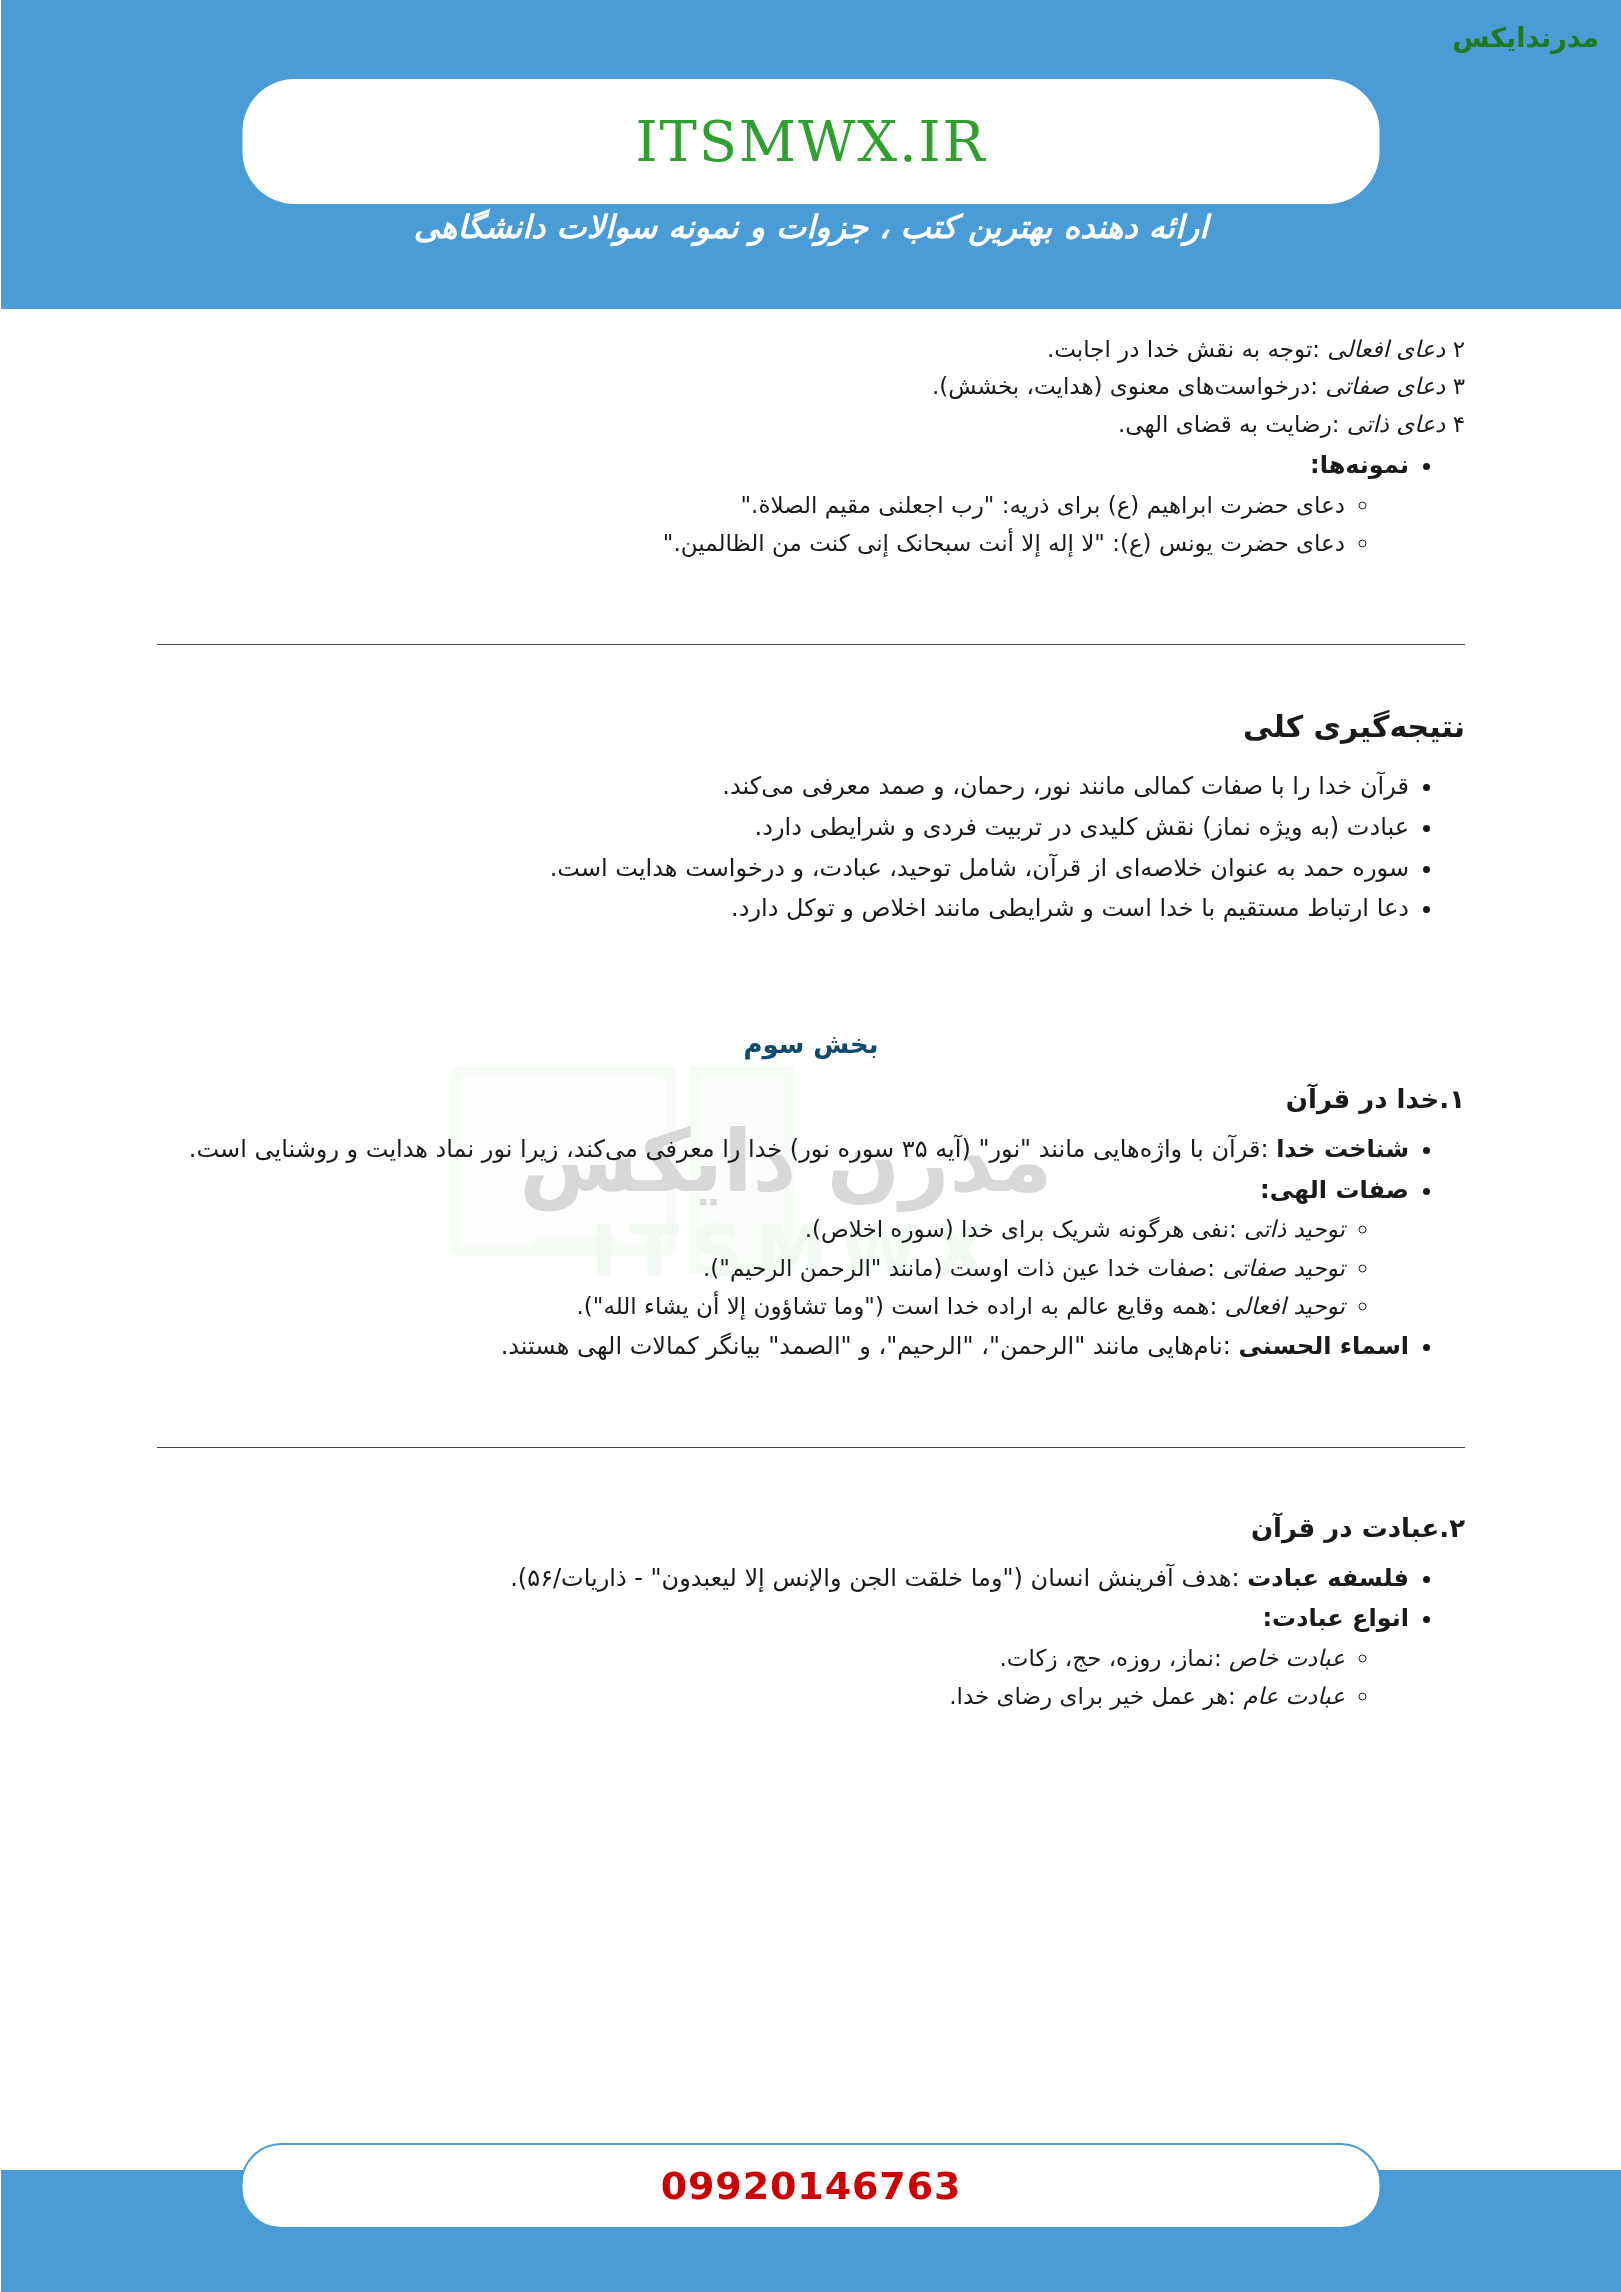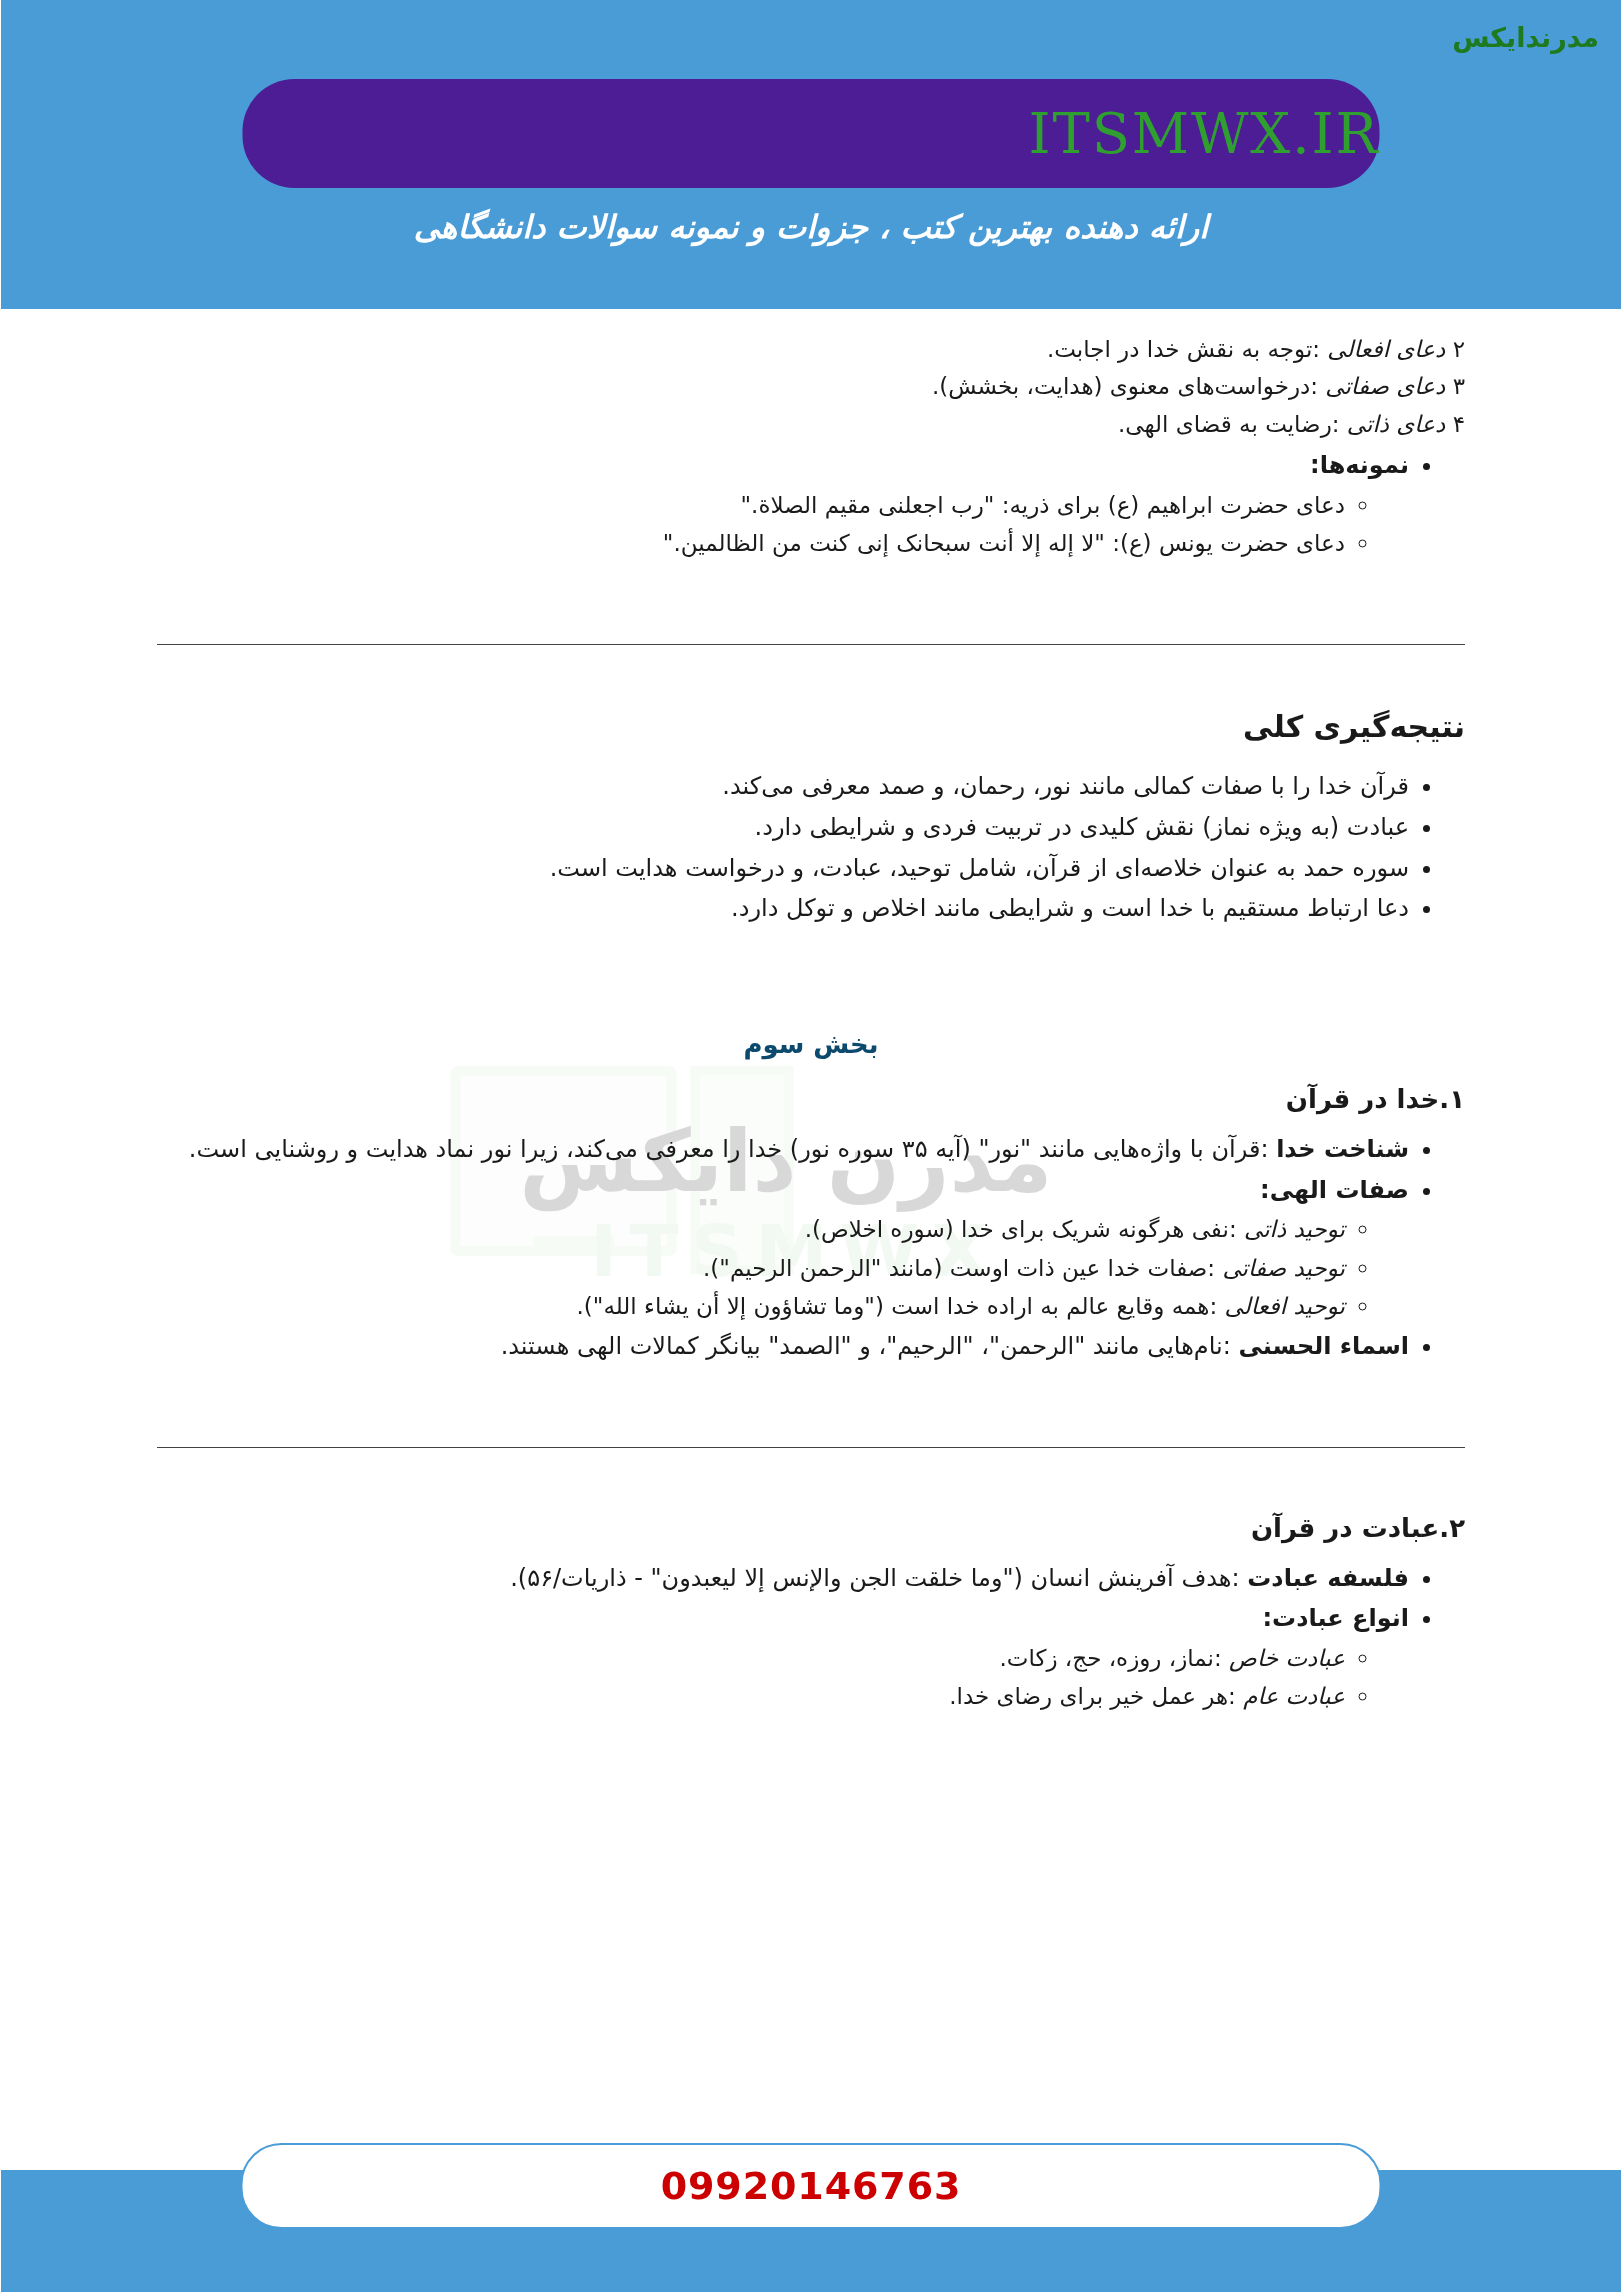--- a/index.html
+++ b/index.html
@@ -33,25 +33,26 @@
     font-weight: bold;
     color: #1e7a1e;
     letter-spacing: -0.4px;
   }
   .logo-pill {
     position: absolute;
     top: 79px;
     left: 50%;
     transform: translateX(-50%);
     width: 1137px;
-    height: 109px;
-    background: #4c1d95;
+    height: 125px;
+    background: #ffffff;
     border-radius: 52px;
     display: flex;
     align-items: center;
+    justify-content: center;
   }
   .logo-text {
     font-family: "DejaVu Serif", "Liberation Serif", serif;
     font-size: 56px;
     color: #2fa02f;
     letter-spacing: 1.8px;
     direction: ltr;
   }
   .header-sub {
     position: absolute;

